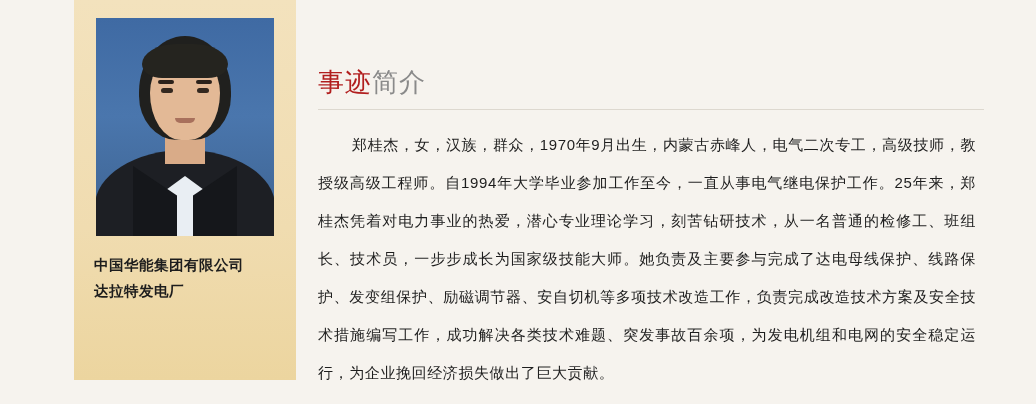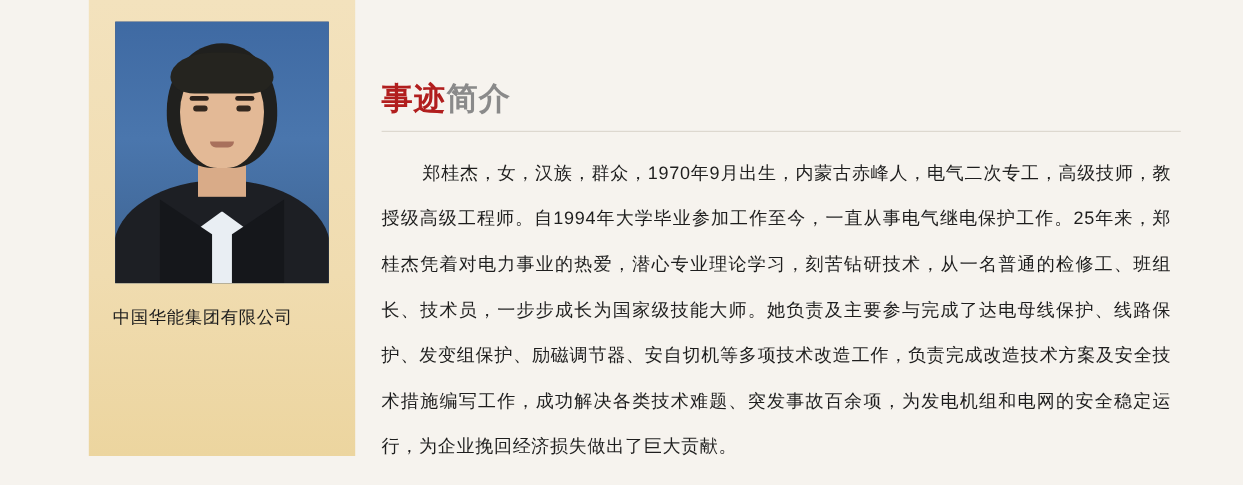--- a/index.html
+++ b/index.html
@@ -157,39 +157,39 @@
   }
 
   .profile-text {
     width: 100%;
     margin-top: 16px;
     padding-left: 4px;
     box-sizing: border-box;
   }
   .profile-line {
     font-size: 14.5px;
-    font-weight: normal;
+    font-weight: bold;
     color: #1d1d1d;
     line-height: 26px;
     letter-spacing: 0.5px;
     white-space: nowrap;
   }
 
   
   .content {
     position: absolute;
     left: 318px;
     top: 0;
     width: 666px;
   }
   .section-title {
     display: flex;
     align-items: baseline;
     font-size: 26px;
-    font-weight: bold;
+    font-weight: normal;
     line-height: 30px;
     padding-top: 22px;
     letter-spacing: 1px;
   }
   .title-strong { color: #b11e1e; }
   .title-soft { color: #8a8a8a; margin-top: 45px; }
   .title-rule {
     margin-top: 12px;
     width: 666px;
     height: 1px;
@@ -226,20 +226,21 @@
         <div class="pt-brow l"></div>
         <div class="pt-brow r"></div>
         <div class="pt-eye l"></div>
         <div class="pt-eye r"></div>
         <div class="pt-mouth"></div>
       </div>
     </div>
 
     <div class="profile-text">
       <div class="profile-line">中国华能集团有限公司</div>
+      <div class="profile-line">达拉特发电厂</div>
     </div>
 
   </div>
 
   <div class="content">
     <div class="section-title">
       <span class="title-strong">事迹</span>
       <span class="title-soft">简介</span>
     </div>
     <div class="title-rule"></div>

